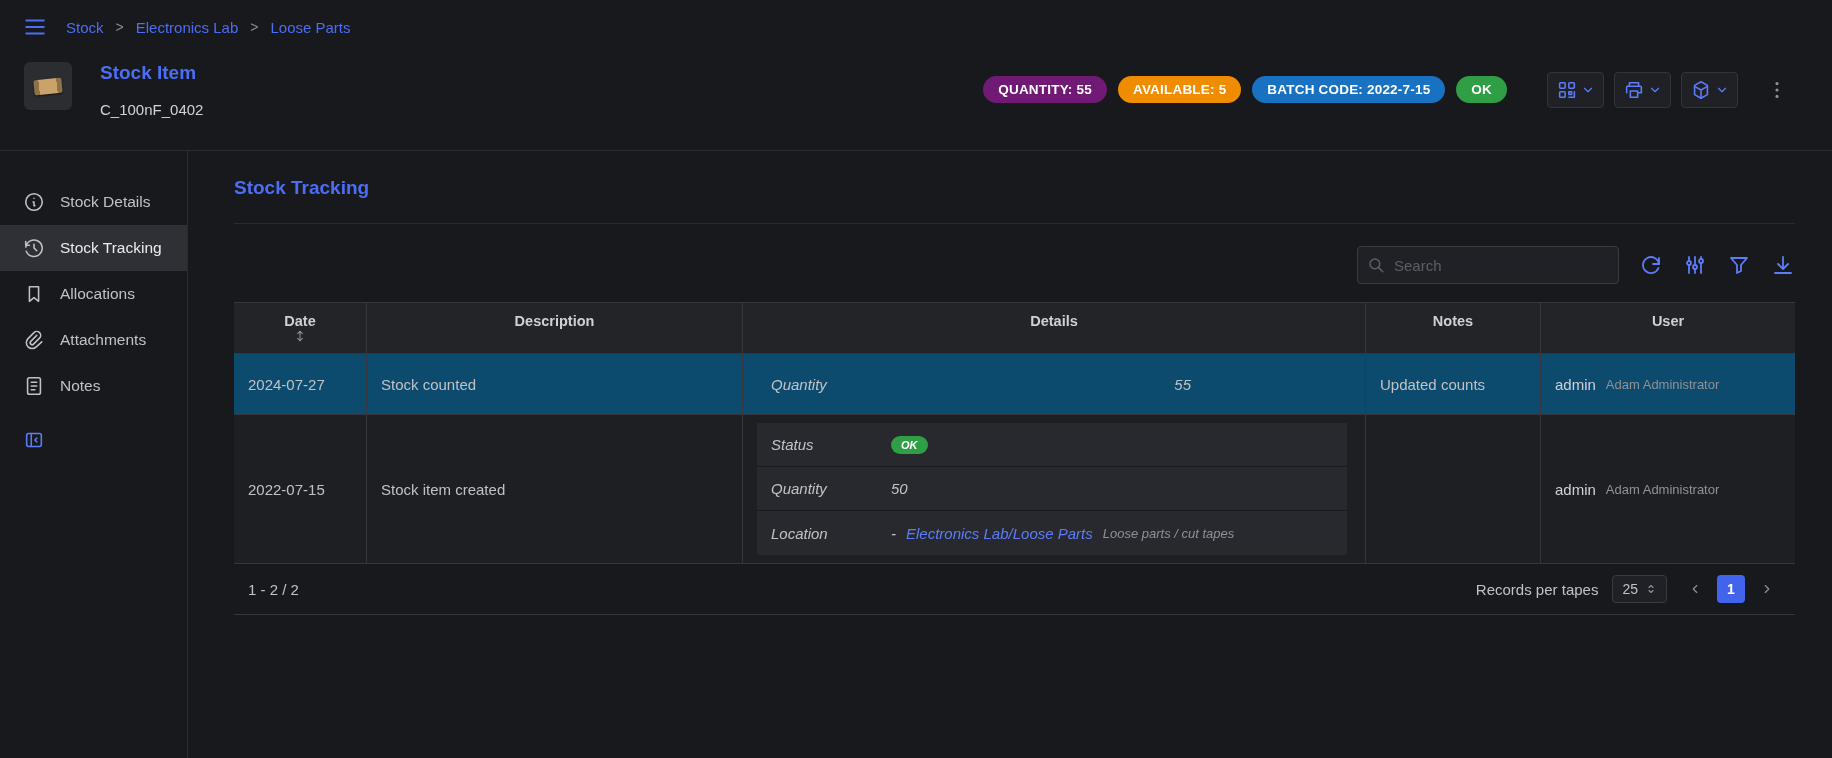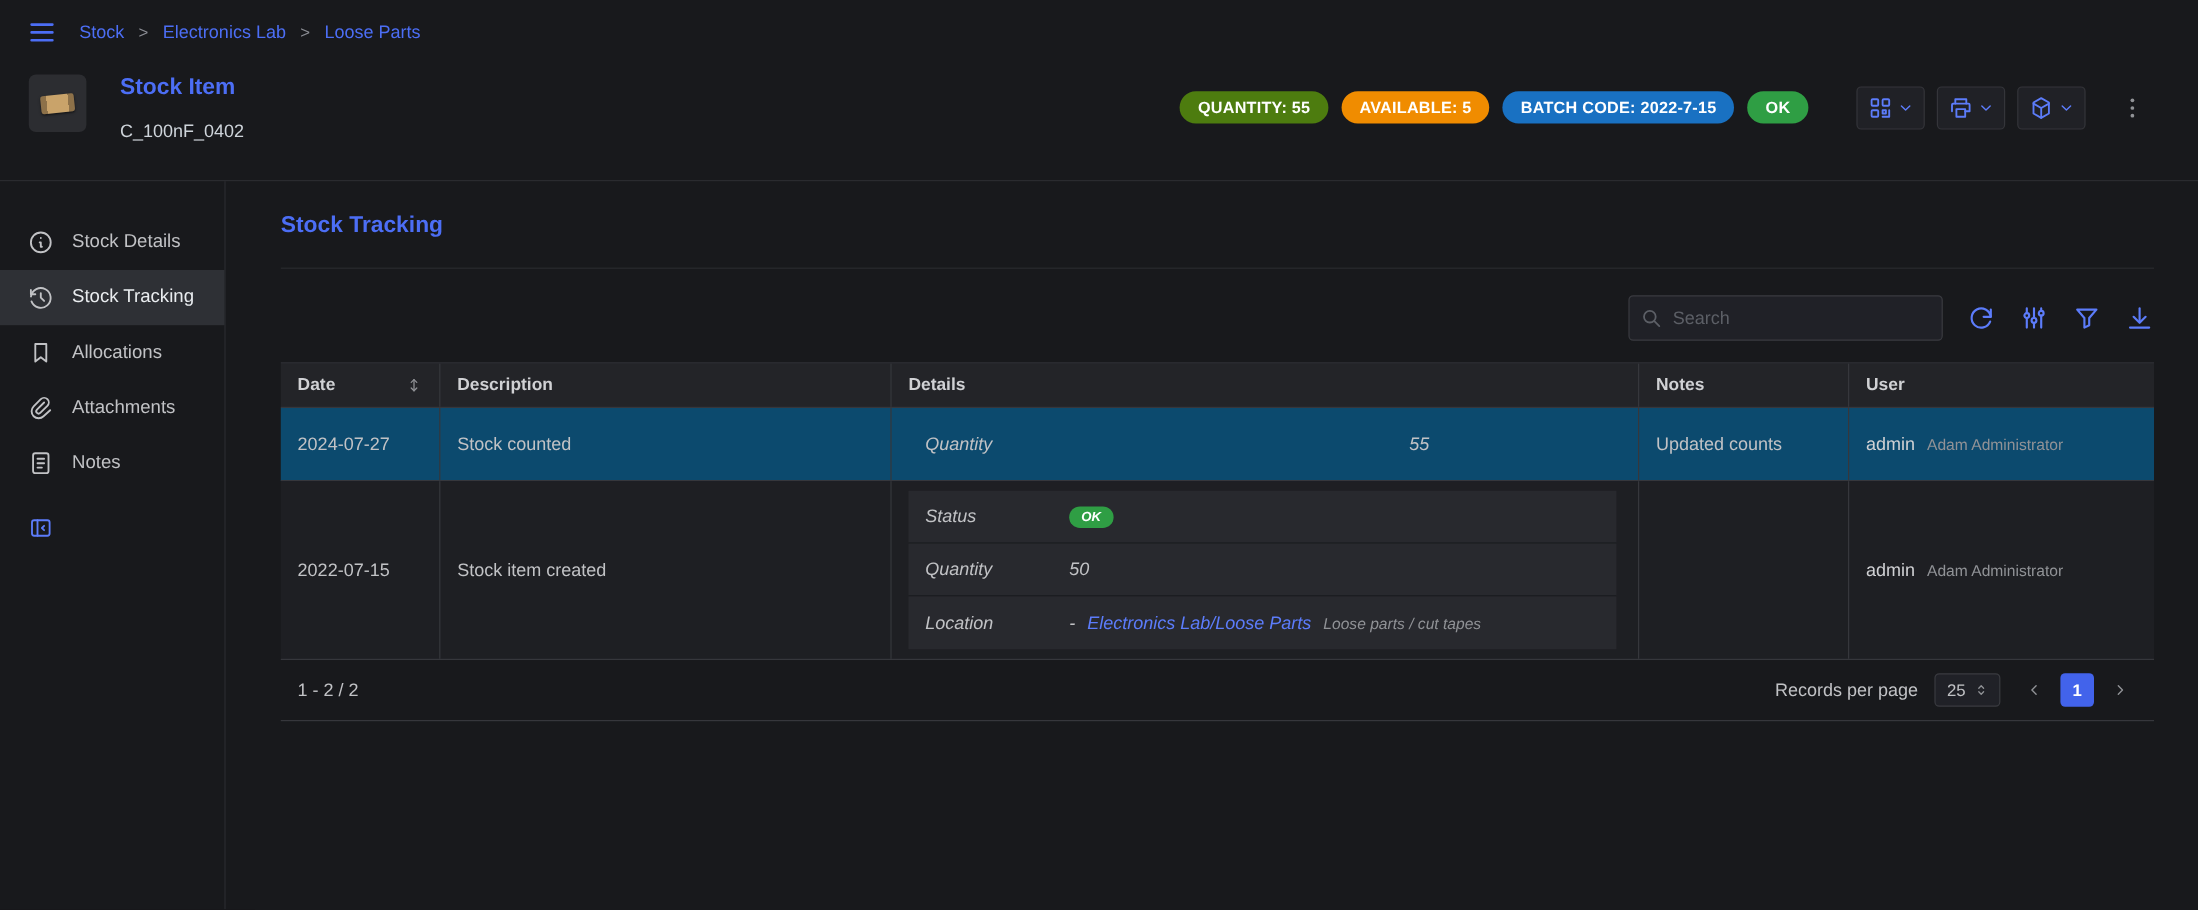--- a/index.html
+++ b/index.html
@@ -45,21 +45,21 @@
   .search-wrap { position:relative; width:262px; }
   .search-wrap input { width:100%; height:38px; background:#202127; border:1px solid #3a3b40; border-radius:4px; color:#c1c2c5; font-size:15px; padding:0 4px 0 36px; outline:none; font-family:inherit; }
   .search-wrap input::placeholder { color:#5c5f66; }
   .search-wrap .mag { position:absolute; left:10px; top:10px; color:#5c5f66; }
   .tool-icon { color:#5c7cfa; cursor:pointer; display:flex; }
 
   
   .table { border-top:1px solid #36373c; }
   .trow, .thead { display:grid; grid-template-columns:133px 376px 623px 175px 1fr; }
   .thead { background:#232428; border-bottom:1px solid #36373c; }
-  .thead .th { padding:10px 14px; font-weight:bold; font-size:14.5px; color:#d0d1d4; border-right:1px solid #36373c; display:flex; align-items:center; }
+  .thead .th { padding:10px 14px; font-weight:bold; font-size:14.5px; color:#d0d1d4; border-right:1px solid #36373c; display:flex; align-items:center;flex-direction:column; }
   .thead .th:last-child { border-right:none; }
   .th.sortable { justify-content:space-between; cursor:pointer; }
   .sort-ico { color:#909296; display:flex; }
   .trow { border-bottom:1px solid #36373c; background:#1e1f23; }
   .trow.highlight { background:#0c4a6e; }
   .td { padding:14px; font-size:15px; border-right:1px solid #36373c; display:flex; align-items:center; }
   .td:last-child { border-right:none; }
   .td.details-cell { display:block; padding:8px 14px;font-style:italic; }
   .user-cell { gap:10px; }
   .user-name { color:#d0d1d4; font-size:15px; }
@@ -111,21 +111,21 @@
 
   <div class="page-header">
     <div class="thumb">
       <div class="capacitor"></div>
     </div>
     <div class="title-block">
       <div class="page-title">Stock Item</div>
       <div class="page-subtitle">C_100nF_0402</div>
     </div>
     <div class="badges">
-      <span class="badge" style="background-color: #4d7c0f;">QUANTITY: 55</span>
+      <span class="badge" style="background-color: #701a75;">QUANTITY: 55</span>
       <span class="badge" style="background-color: rgb(240, 140, 0);">AVAILABLE: 5</span>
       <span class="badge" style="background-color: rgb(25, 113, 194);">BATCH CODE: 2022-7-15</span>
       <span class="badge" style="background-color: rgb(47, 158, 68);">OK</span>
     </div>
     <div class="header-actions">
       <span class="action-btn">
         <span style="display:flex">
           <svg width="22" height="22" viewBox="0 0 24 24" fill="none" stroke="currentColor" stroke-width="1.7" stroke-linecap="round" stroke-linejoin="round">
               <rect x="4" y="4" width="6" height="6" rx="1"></rect>
               <rect x="14" y="4" width="6" height="6" rx="1"></rect>
@@ -341,21 +341,21 @@
           <div class="td"></div>
           <div class="td user-cell">
             <span class="user-name">admin</span>
             <span class="user-full">Adam Administrator</span>
           </div>
         </div>
 
         <div class="tfoot">
           <span>1 - 2 / 2</span>
           <div class="tfoot-right">
-            <span>Records per page</span>
+            <span>Records per tapes</span>
             <span class="rpp-select">
               <span>25</span>
               <span class="caret">
                 <svg width="12" height="12" viewBox="0 0 24 24" fill="none" stroke="currentColor" stroke-width="2.2" stroke-linecap="round" stroke-linejoin="round">
                     <path d="M8 9l4-4 4 4"></path>
                     <path d="M8 15l4 4 4-4"></path>
                   </svg>
               </span>
             </span>
             <div class="pager">

